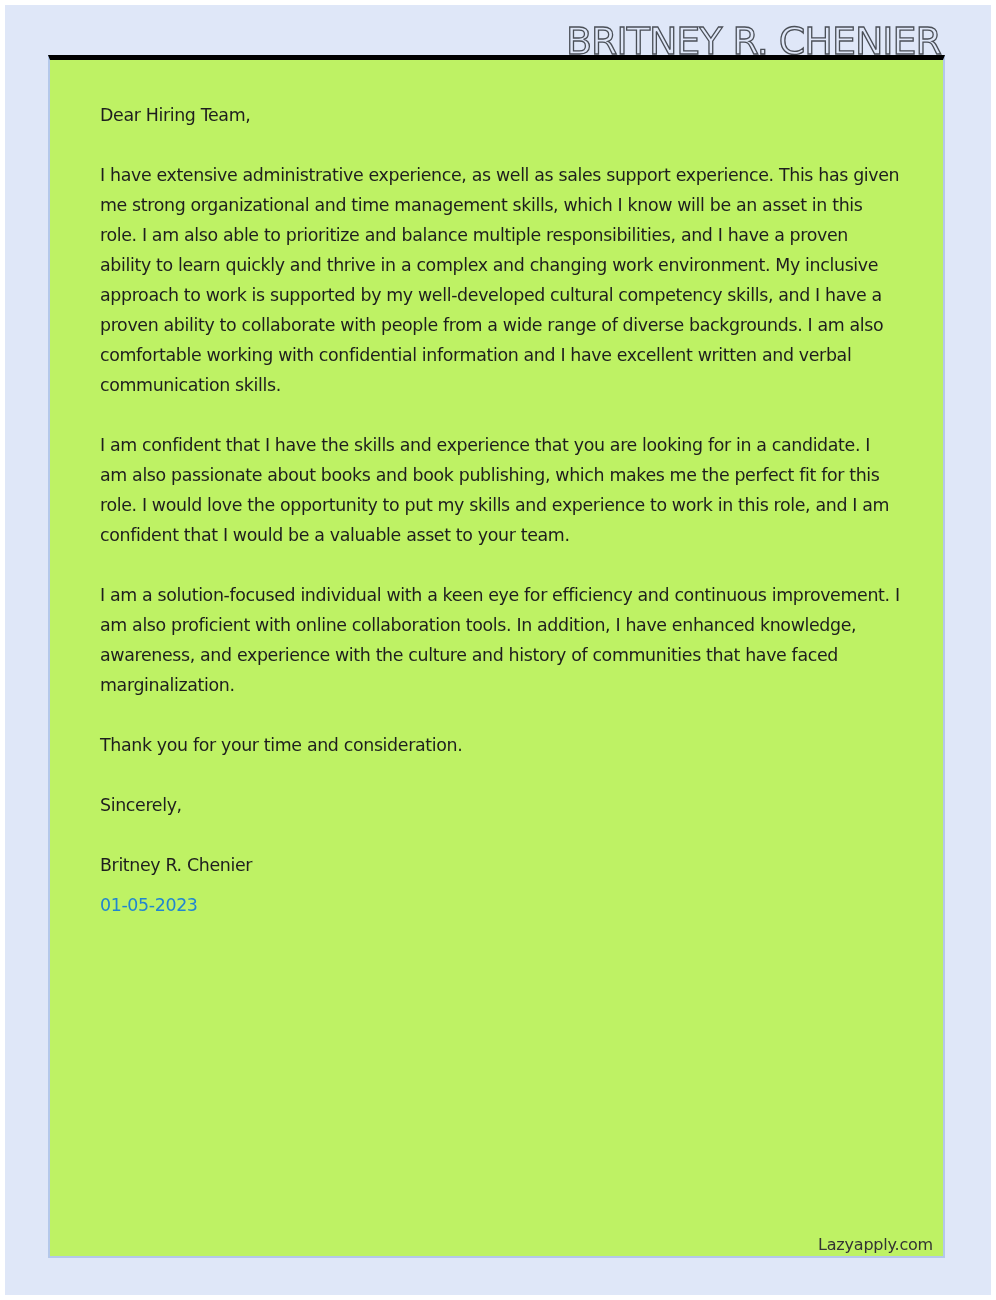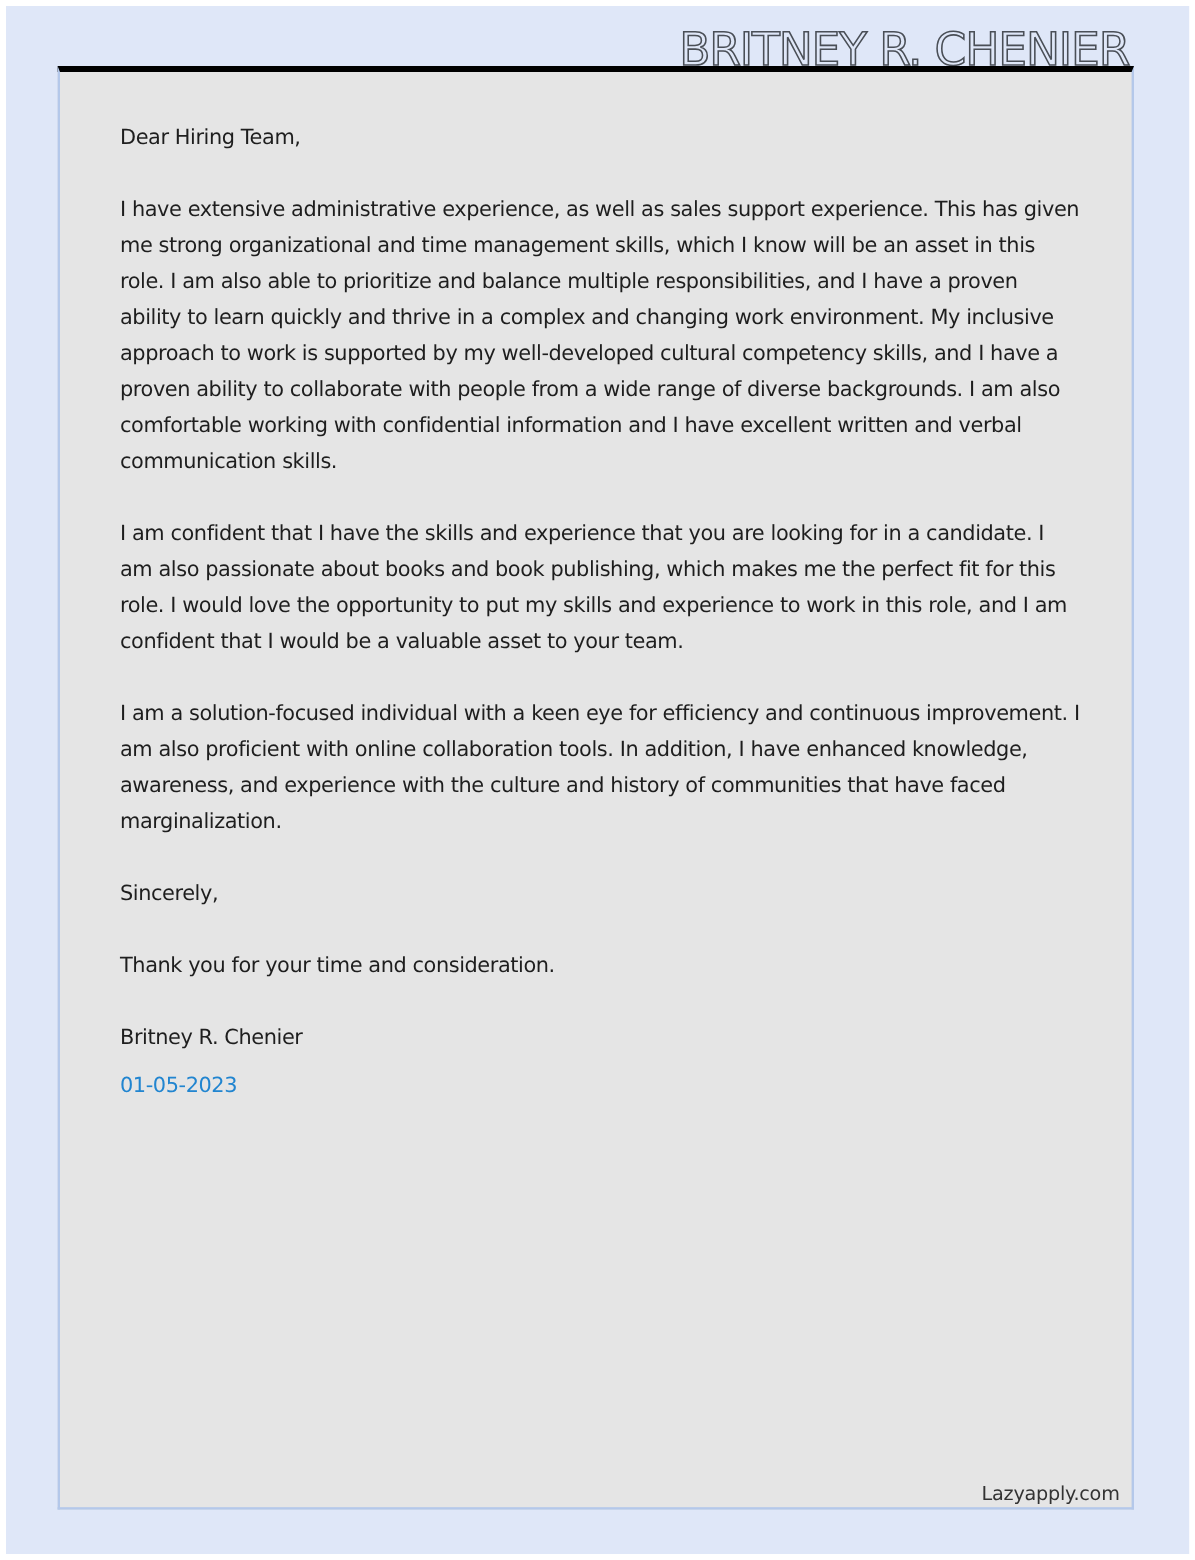--- a/index.html
+++ b/index.html
@@ -11,21 +11,21 @@
   .name-header {
     position: absolute; right: 50px; top: 14px;
     font-family: "DejaVu Sans", sans-serif;
     font-size: 38px; letter-spacing: -1px;
     color: #dfe7f8;
     -webkit-text-stroke: 1.3px #4a4f57;
     line-height: 44px; white-space: nowrap;
   }
   .page {
     position: absolute; left: 48px; top: 55px; width: 897px; height: 1203px;
-    background: #e5e5e5;
+    background: #bef264;
     border-left: 2px solid #b4c8ea;
     border-right: 2px solid #b4c8ea;
     border-bottom: 2px solid #b4c8ea;
     border-top: 5px solid #000000;
     box-sizing: border-box;
   }
   .content {
     position: absolute; left: 50px; top: 40px; width: 800px;
     font-family: "DejaVu Sans", sans-serif;
     font-size: 17.4px; line-height: 30px; color: #1e1e1e;
@@ -45,19 +45,19 @@
 <div class="frame">
   <div class="name-header">BRITNEY R. CHENIER</div>
 </div>
 
 <div class="page">
   <div class="content">
     <p>Dear Hiring Team,</p>
     <p>I have extensive administrative experience, as well as sales support experience. This has given me strong organizational and time management skills, which I know will be an asset in this role. I am also able to prioritize and balance multiple responsibilities, and I have a proven ability to learn quickly and thrive in a complex and changing work environment. My inclusive approach to work is supported by my well-developed cultural competency skills, and I have a proven ability to collaborate with people from a wide range of diverse backgrounds. I am also comfortable working with confidential information and I have excellent written and verbal communication skills.</p>
     <p>I am confident that I have the skills and experience that you are looking for in a candidate. I am also passionate about books and book publishing, which makes me the perfect fit for this role. I would love the opportunity to put my skills and experience to work in this role, and I am confident that I would be a valuable asset to your team.</p>
     <p>I am a solution-focused individual with a keen eye for efficiency and continuous improvement. I am also proficient with online collaboration tools. In addition, I have enhanced knowledge, awareness, and experience with the culture and history of communities that have faced marginalization.</p>
+    <p>Thank you for your time and consideration.</p>
     <p>Sincerely,</p>
-    <p>Thank you for your time and consideration.</p>
     <p style="margin-bottom:10px">Britney R. Chenier</p>
     <p class="date">01-05-2023</p>
   </div>
   <div class="watermark">Lazyapply.com</div>
 </div>
 
 </body></html>

